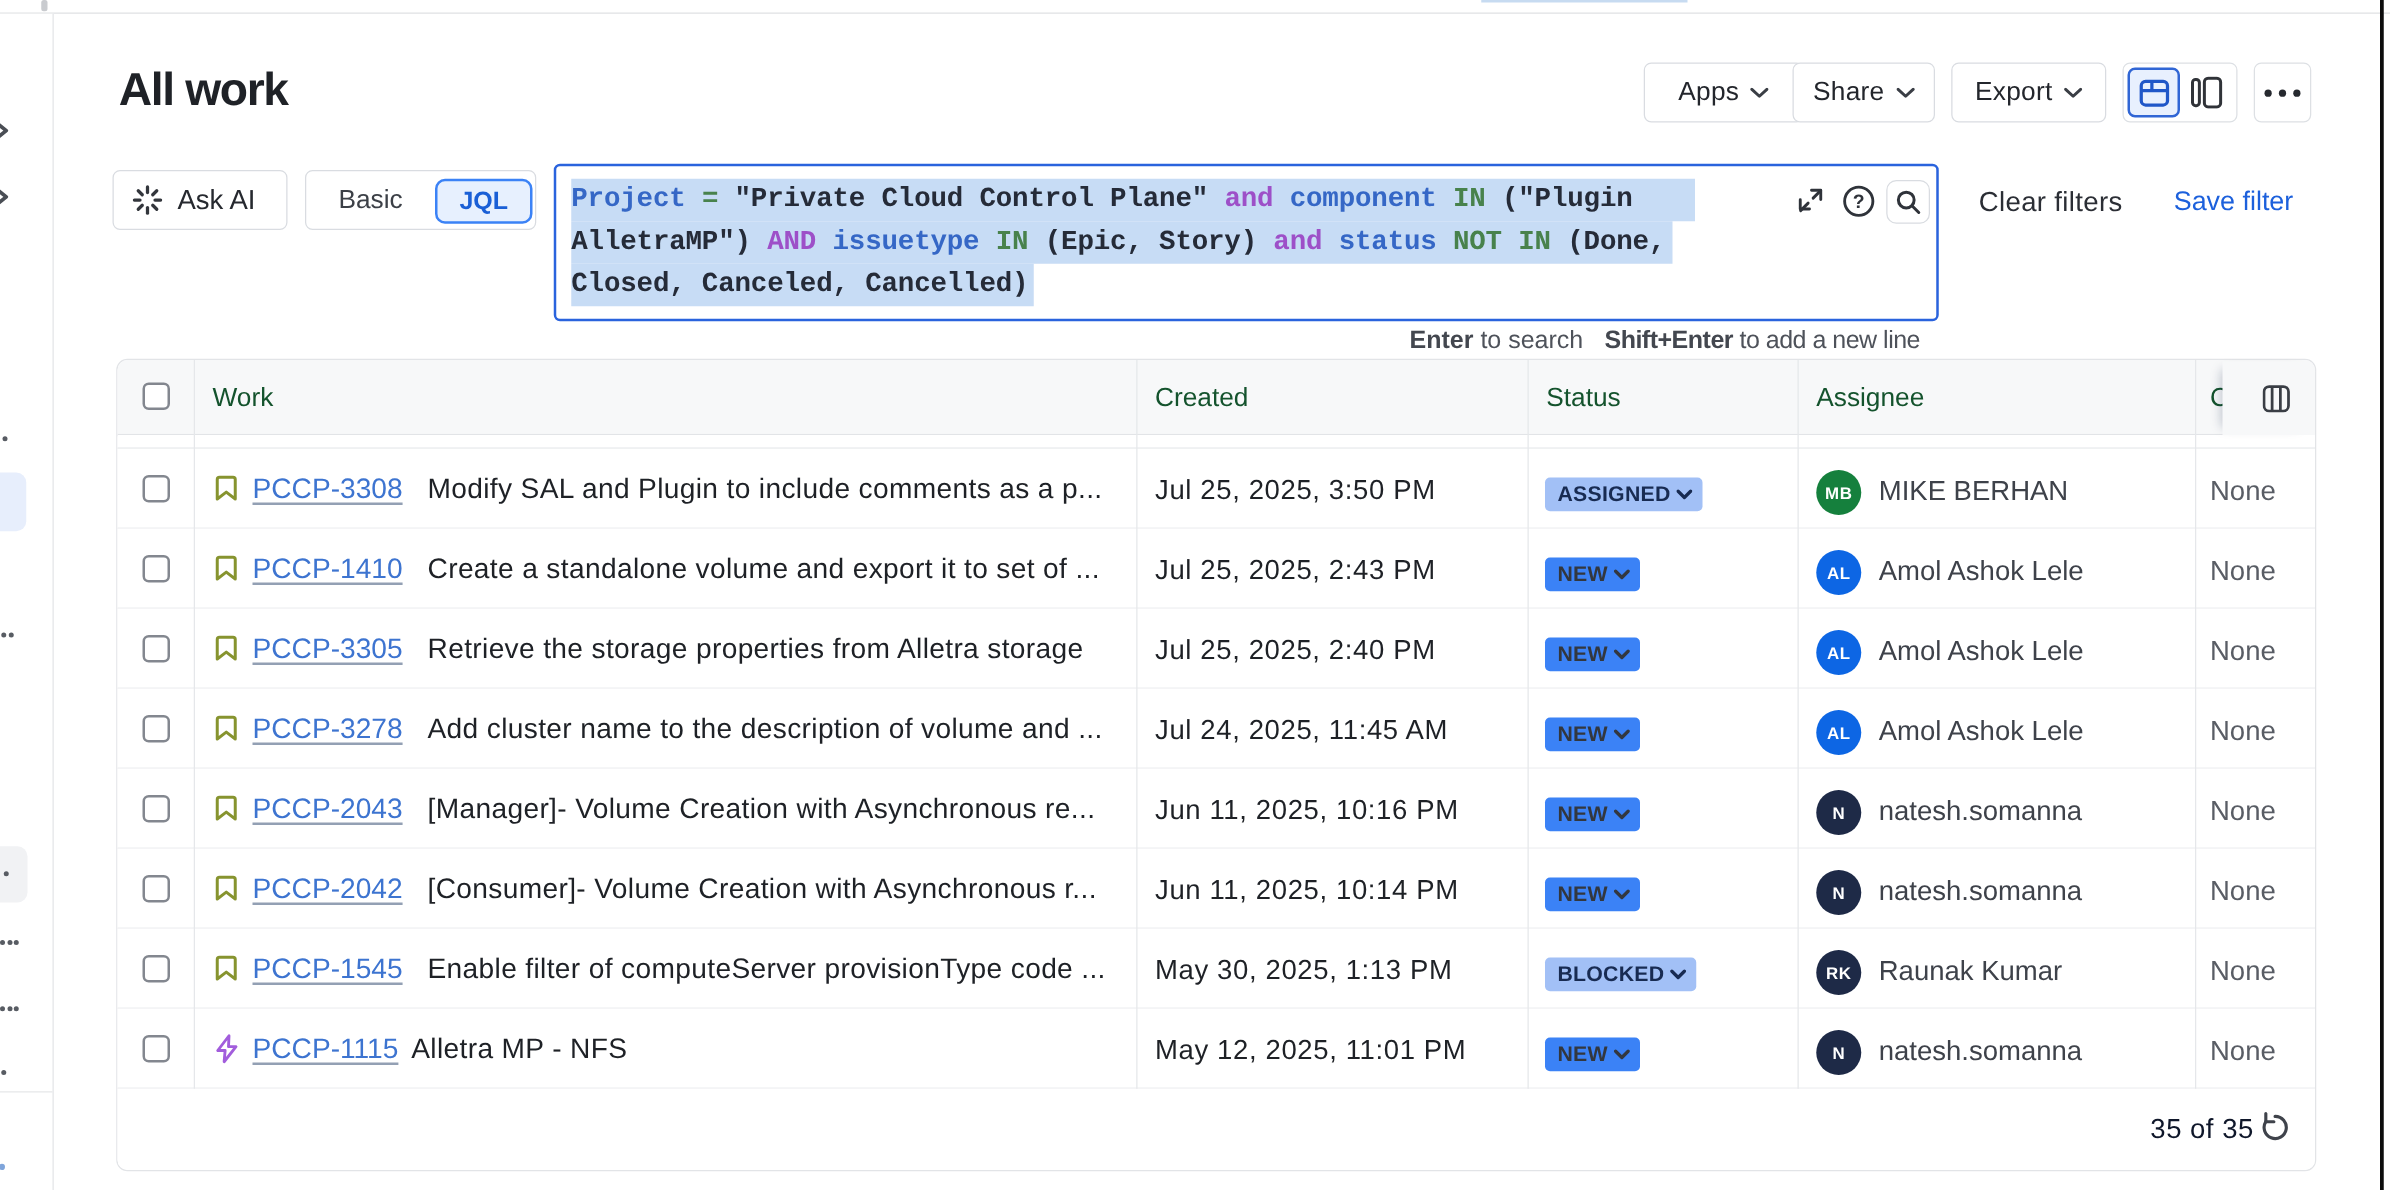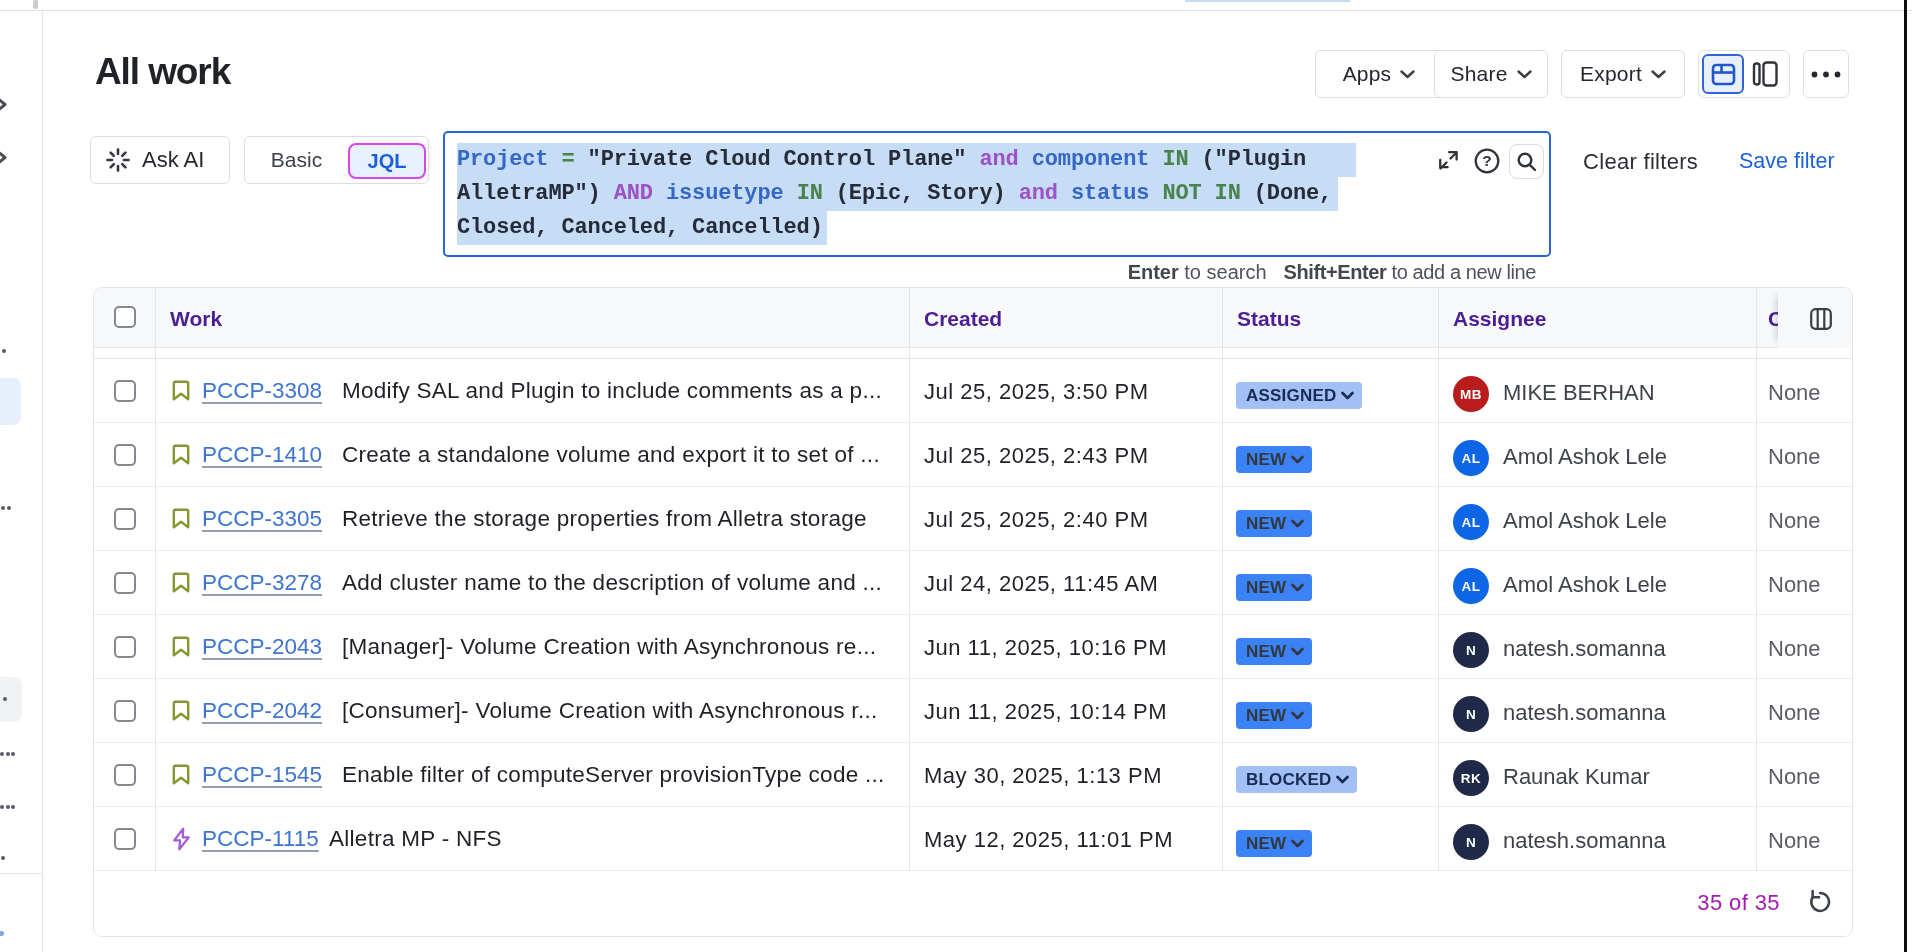--- a/index.html
+++ b/index.html
@@ -22,35 +22,35 @@
   
   .btn { position:absolute; top:50px; height:48px; border:1px solid #D9DCE1; border-radius:6px;
      background:#fff; display:flex; align-items:center; justify-content:center; gap:9px;
      font-size:21px; font-weight:500; color:#23262C; letter-spacing:.2px; }
 
   
   .fbtn { position:absolute; top:136px; height:48px; border:1px solid #D9DCE1; border-radius:6px;
      background:#fff; display:flex; align-items:center; justify-content:center;
      font-size:21px; color:#26292F; }
   #jqlbtn { position:absolute; left:103px; top:6px; width:78px; height:36px; background:#E7F0FE;
-     border:2px solid #d946ef; border-radius:8px; display:flex; align-items:center; justify-content:center;
+     border:2px solid #3b82f6; border-radius:8px; display:flex; align-items:center; justify-content:center;
      font-size:20px; font-weight:700; color:#1A5FD6; }
   #ta { left:443px; top:131px; width:1108px; height:126px; border:2px solid #2A63DD; border-radius:5px; background:#fff;
      font-family:"Liberation Mono", monospace; font-size:22px; font-weight:700; letter-spacing:-0.14px; padding:10px 0 0 12px; }
   #ta .ln { height:34px; line-height:34px; white-space:pre; }
   #ta .sel { display:inline-block; height:34px; background:#C7DCF5; }
   .jf { color:#3567C6; } .jo { color:#48824C; } .jk { color:#9D50C8; } .js { color:#252B38; }
   #hint { left:1000px; top:261px; width:536px; display:flex; justify-content:flex-end; gap:17px; font-size:20px; color:#4E525A; white-space:nowrap; }
   #hint b { font-weight:700; color:#43474F; }
   #hint span:last-child { letter-spacing:-.4px; }
 
   
   #tbl { left:93px; top:287px; width:1760px; height:650px; border:1px solid #E2E4E7; border-radius:9px; background:#fff; }
   #thead { left:0; top:0; width:1758px; height:60px; background:#F7F8F9; border-bottom:1px solid #E2E4E7; border-radius:8px 8px 0 0; }
-  .hlabel { position:absolute; top:19px; font-size:21px; font-weight:700; color:#4c1d95; }
+  .hlabel { position:absolute; top:19px; font-size:21px; font-weight:400; color:#14532d; }
   .cdiv { position:absolute; top:0; width:1px; background:#E5E7EA; }
   #sliver { left:0; top:61px; width:1758px; height:10px; background:#fff; border-bottom:1px solid #E4E6E9; }
   .row { position:absolute; left:0; width:1758px; height:64px; border-bottom:1px solid #ECEDEF; background:#fff; }
   .cb { position:absolute; left:20px; width:22px; height:22px; border:2px solid #83878F; border-radius:5px; background:#fff; }
   .lnk { position:absolute; left:108px; top:19px; font-size:22.5px; color:#3D74D0; text-decoration:underline;
      text-decoration-color:#93A0B4; text-decoration-thickness:2px; text-underline-offset:4px; }
   .ttl { position:absolute; top:19px; font-size:22.5px; color:#1E2126; letter-spacing:.28px; }
   .dt  { position:absolute; left:830px; top:20px; font-size:22px; color:#1E2126; letter-spacing:.5px; }
   .badge { position:absolute; left:1142px; height:27px; border-radius:4px; display:flex; align-items:center;
      padding:0 8px 0 10px; gap:5px; font-size:17px; font-weight:700; letter-spacing:.2px; top:23px; }
@@ -194,21 +194,21 @@
       <div class="cb" style="top:21px"></div>
       <svg class="abs" style="left:78px;top:21px" width="18" height="21" viewBox="0 0 18 21">
           <path d="M3.6 1.8h10.8c1 0 1.8.8 1.8 1.8v15.6l-7.2-5.5-7.2 5.5V3.6c0-1 .8-1.8 1.8-1.8z" fill="none" stroke="#87942F" stroke-width="2.4" stroke-linejoin="round"></path>
         </svg>
       <div class="lnk">PCCP-3308</div>
       <div class="ttl" style="left:248px">Modify SAL and Plugin to include comments as a p...</div>
       <div class="dt">Jul 25, 2025, 3:50 PM</div>
       <div class="badge bblue">ASSIGNED<svg width="13" height="9">
             <polyline points="1.5,2 6.5,7 11.5,2" fill="none" stroke="#182B52" stroke-width="2.6" stroke-linecap="round" stroke-linejoin="round"></polyline>
           </svg></div>
-      <div class="av" style="background:#b91c1c">MB</div>
+      <div class="av" style="background:#15803d">MB</div>
       <div class="nm">MIKE BERHAN</div>
       <div class="none">None</div>
     </div>
     <div class="row" style="top:135px">
       <div class="cb" style="top:21px"></div>
       <svg class="abs" style="left:78px;top:21px" width="18" height="21" viewBox="0 0 18 21">
           <path d="M3.6 1.8h10.8c1 0 1.8.8 1.8 1.8v15.6l-7.2-5.5-7.2 5.5V3.6c0-1 .8-1.8 1.8-1.8z" fill="none" stroke="#87942F" stroke-width="2.4" stroke-linejoin="round"></path>
         </svg>
       <div class="lnk">PCCP-1410</div>
       <div class="ttl" style="left:248px">Create a standalone volume and export it to set of ...</div>
@@ -304,21 +304,21 @@
       <div class="ttl" style="left:235px">Alletra MP - NFS</div>
       <div class="dt">May 12, 2025, 11:01 PM</div>
       <div class="badge bnew">NEW<svg width="13" height="9">
             <polyline points="1.5,2 6.5,7 11.5,2" fill="none" stroke="#33373E" stroke-width="2.6" stroke-linecap="round" stroke-linejoin="round"></polyline>
           </svg></div>
       <div class="av" style="background:#1E2A47">N</div>
       <div class="nm">natesh.somanna</div>
       <div class="none">None</div>
     </div>
     <div class="abs" id="tfoot">
-      <div class="abs" style="right:72px;top:19px;font-size:22px;letter-spacing:.4px;color:#a21caf">35 of 35</div>
+      <div class="abs" style="right:49px;top:19px;font-size:22px;letter-spacing:.4px;color:#0f172a">35 of 35</div>
       <svg class="abs" style="right:19px;top:17px" width="27" height="27" viewBox="0 0 28 28">
         <path d="M14.6 5.3 A9.2 9.2 0 1 1 6.9 9.6" fill="none" stroke="#3F434B" stroke-width="2.6" stroke-linecap="round"></path>
         <path d="M6.9 3.0 V9.7 H13.6" fill="none" stroke="#3F434B" stroke-width="2.6" stroke-linecap="round" stroke-linejoin="round"></path>
       </svg>
     </div>
 
     <div class="cdiv" style="left:61px;height:583px"></div>
     <div class="cdiv" style="left:815px;height:583px"></div>
     <div class="cdiv" style="left:1128px;height:583px"></div>
     <div class="cdiv" style="left:1344px;height:583px"></div>

